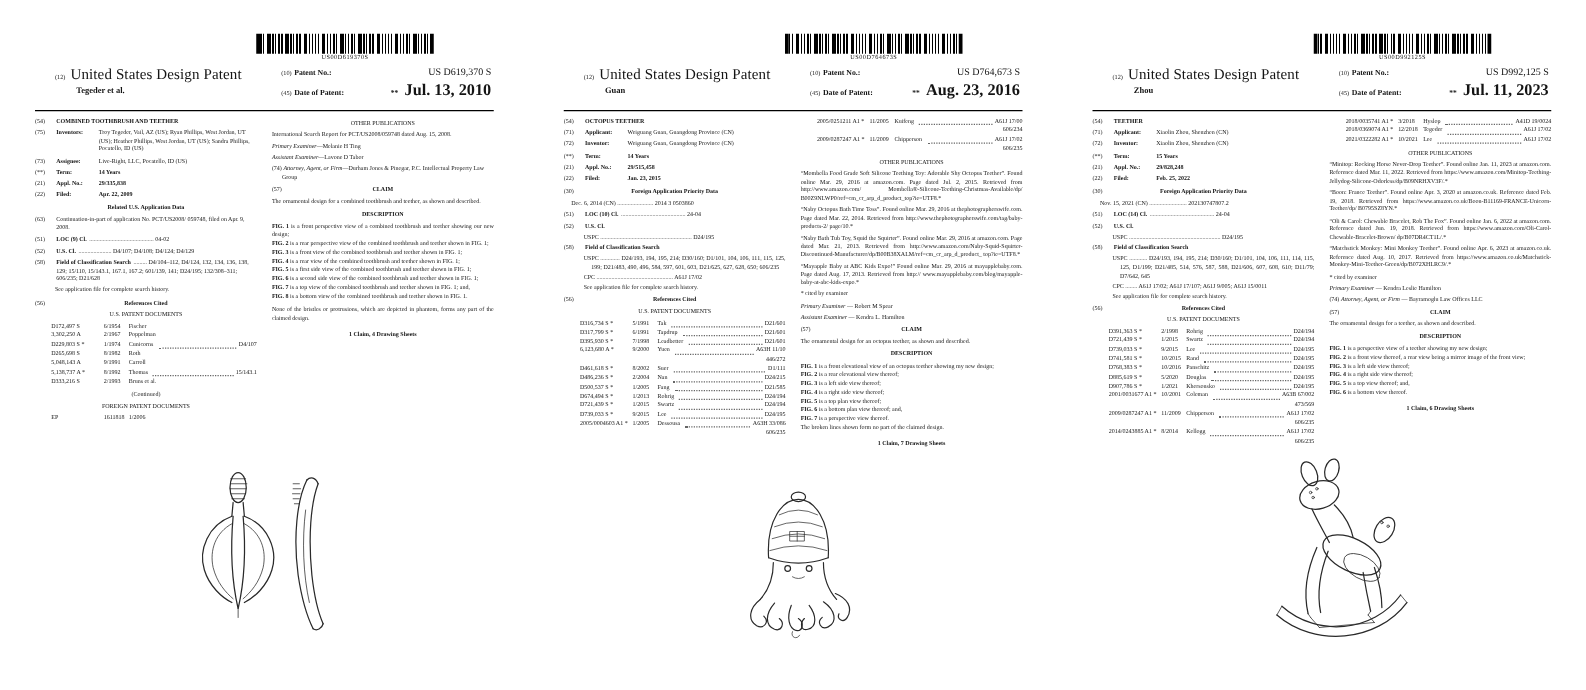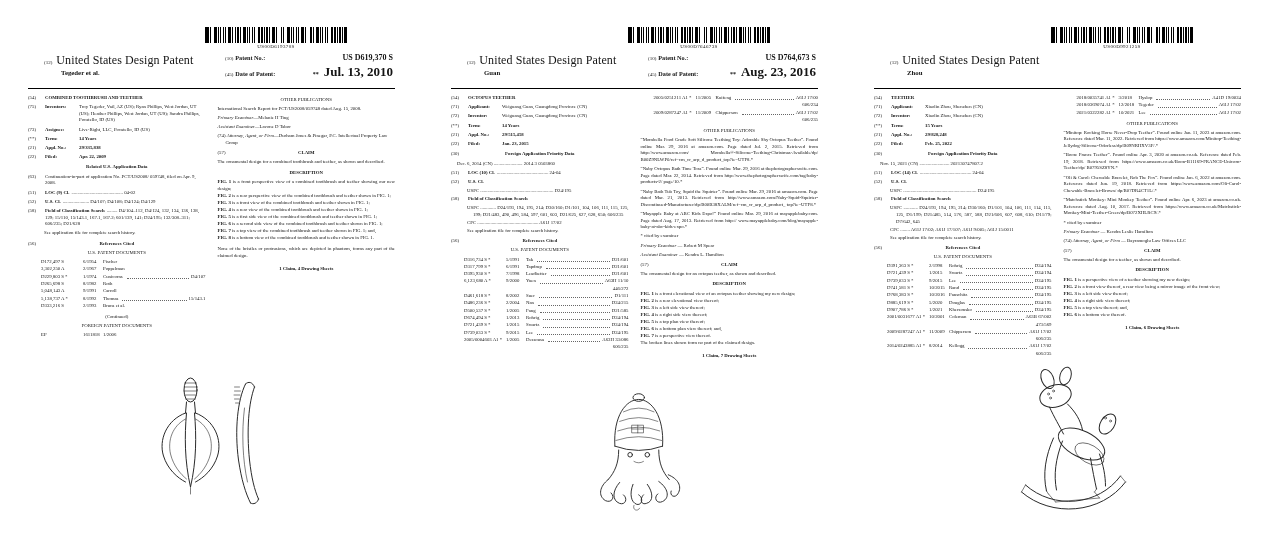--- a/index.html
+++ b/index.html
@@ -21,21 +21,21 @@
 
   
   .hdr { position:absolute; top:50px; left:30px; right:30px; height:36px; }
   .hdr-left { position:absolute; left:14px; top:0; width:215px; }
   .tag-sm { font-size:5px; }
   .doc-title { font-weight:normal; font-size:12px; letter-spacing:.1px; }
   .party { font-weight:bold; font-size:6.8px; margin-top:1px; padding-left:17px; }
   .hdr-right { position:absolute; right:0; top:3px; width:168px; font-size:6.2px; }
   .hr-row { display:flex; align-items:baseline; margin-bottom:2px; }
   .hr-lab { font-weight:bold; margin-left:2px; }
-  .hr-val { margin-left:auto; font-weight:bold; font-size:8px;text-align:center; }
+  .hr-val { margin-left:auto; font-weight:normal; font-size:8px;text-align:center; }
   .hr-star { margin-left:auto; font-weight:bold; font-size:6px; padding-right:5px; }
   .hr-val2 { font-weight:bold; font-size:13px; }
   .rule { position:absolute; top:88px; left:28px; right:28px; border-top:1.3px solid #000; }
 
   
   .cols { position:absolute; top:95px; left:28px; right:28px; display:flex; gap:12px; }
   .col { flex:1; font-size:4.8px; line-height:1.38; text-align:left; }
 
   .b-field { display:flex; margin-bottom:2.6px; }
   .b-tag { width:17px; flex:none; }
@@ -482,20 +482,33 @@
     <div class="barcode-row">
       <div class="barcode"></div>
       <div class="barcode-text">US00D992125S</div>
     </div>
     <div class="hdr">
       <div class="hdr-left">
         <span class="tag-sm">(12)</span>
         <span class="doc-title">United States Design Patent</span>
         <div class="party">Zhou</div>
       </div>
+      <div class="hdr-right">
+        <div class="hr-row">
+          <span class="tag-sm">(10)</span>
+          <span class="hr-lab">Patent No.:</span>
+          <span class="hr-val">US D992,125 S</span>
+        </div>
+        <div class="hr-row">
+          <span class="tag-sm">(45)</span>
+          <span class="hr-lab">Date of Patent:</span>
+          <span class="hr-star">**</span>
+          <span class="hr-val2">Jul. 11, 2023</span>
+        </div>
+      </div>
     </div>
     <div class="rule"></div>
     <div class="cols">
       <div class="col">
           <div class="b-field vb">
             <span class="b-tag">(54)</span>
             <div class="b-body"><span class="b-val">TEETHER</span></div>
           </div>
           <div class="b-field">
             <span class="b-tag">(71)</span>

